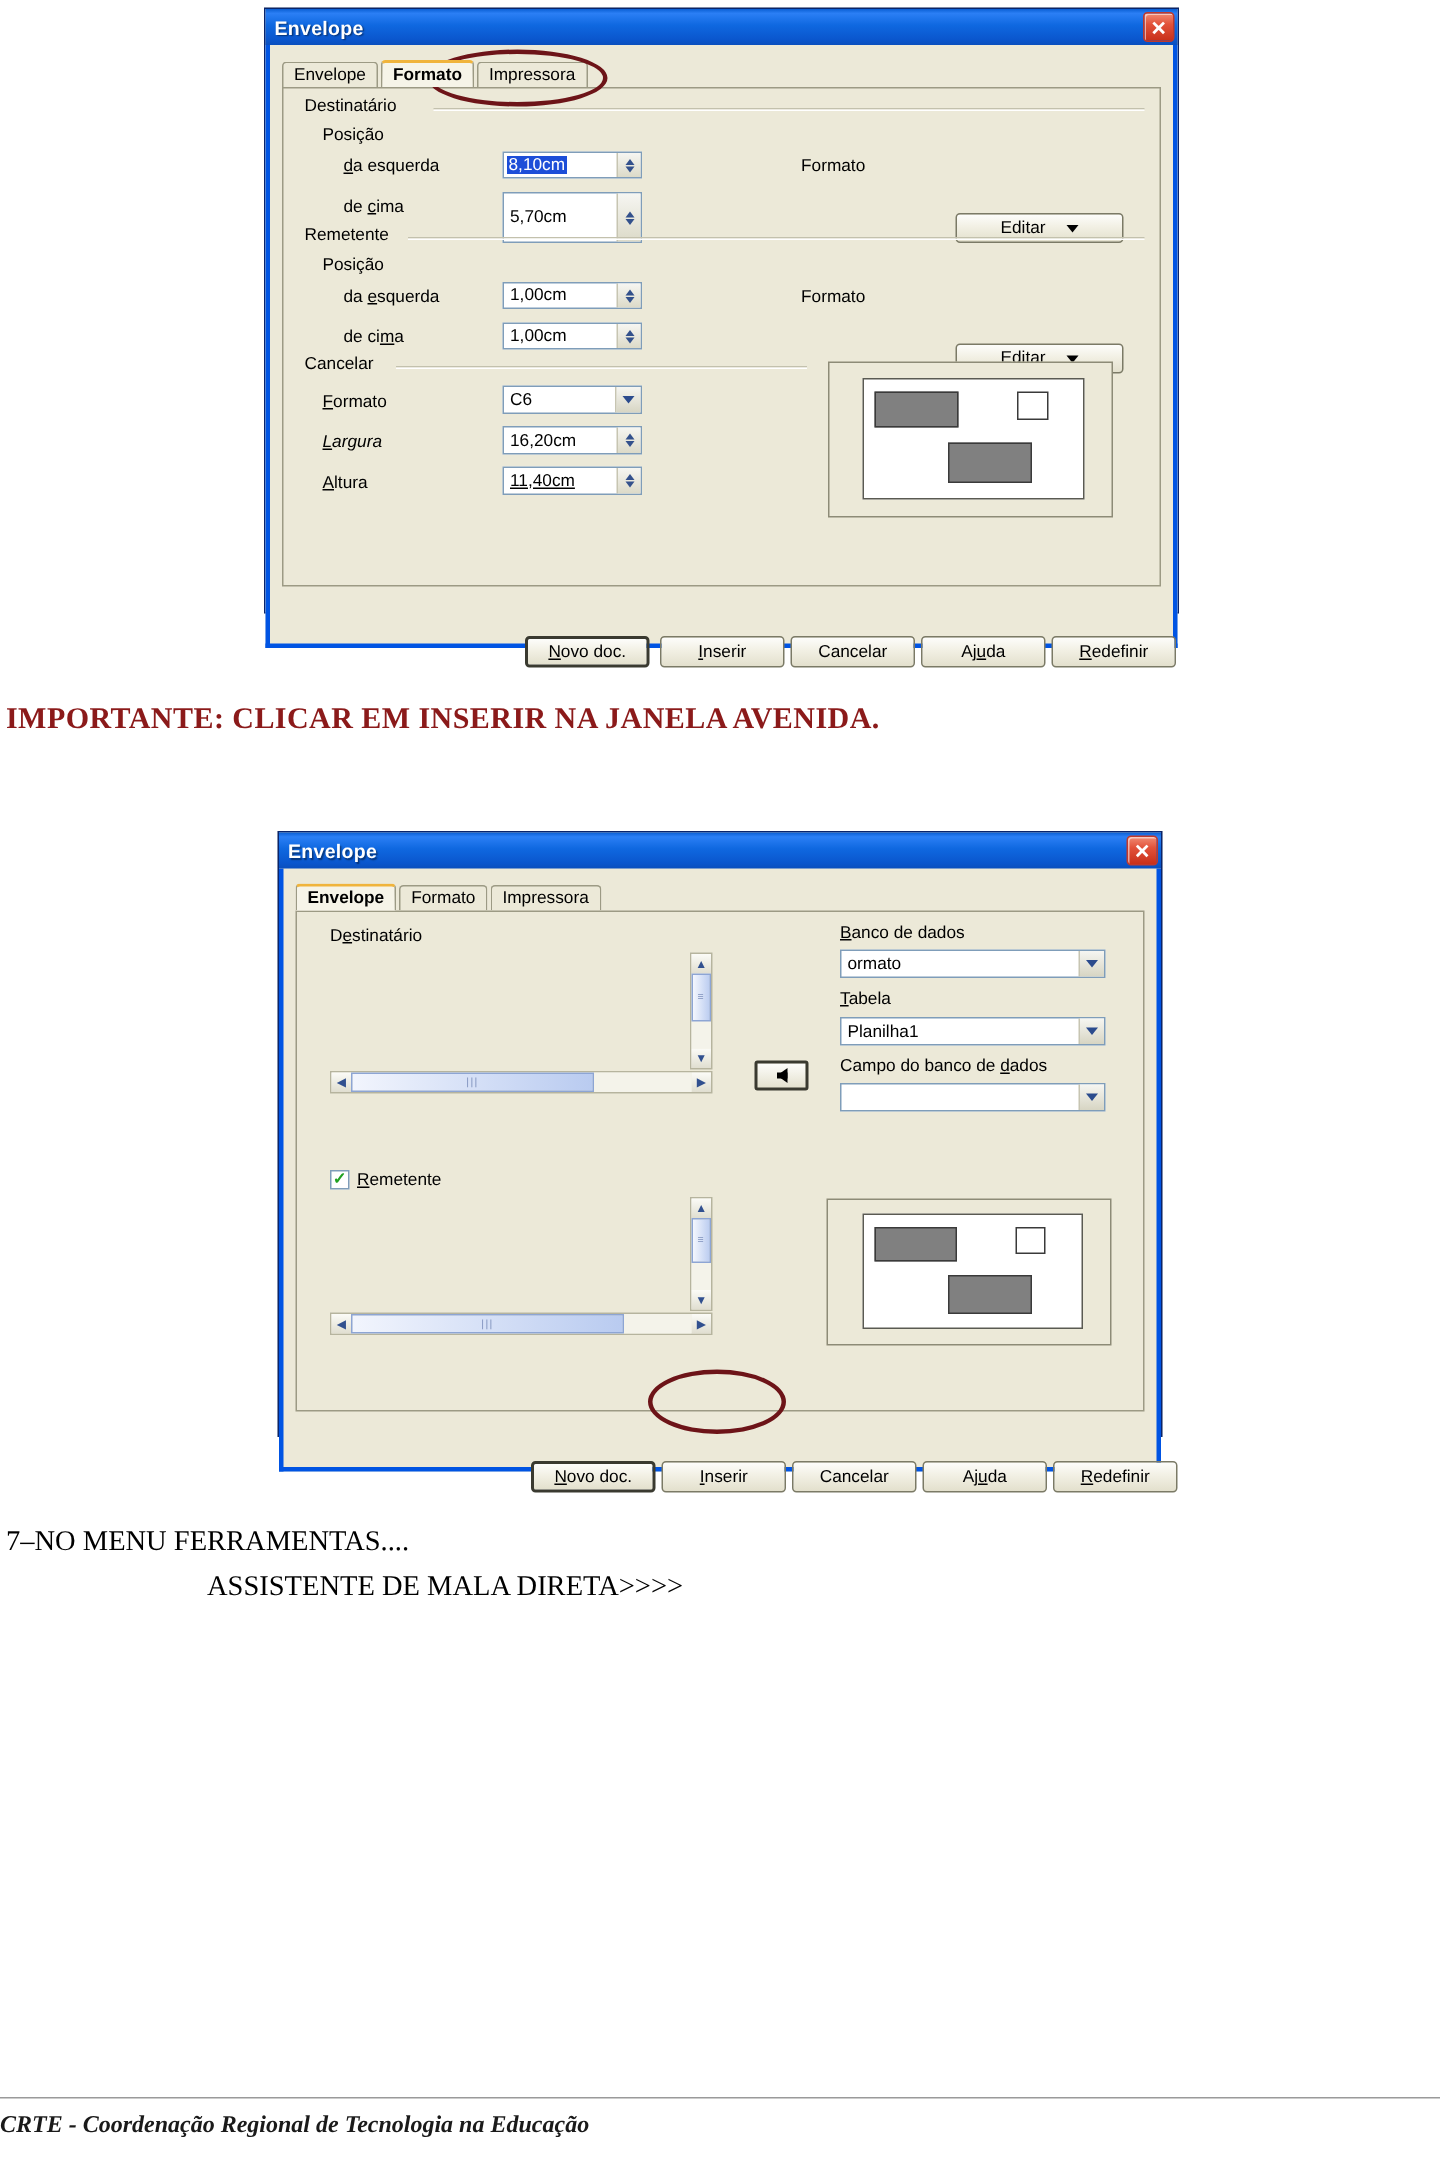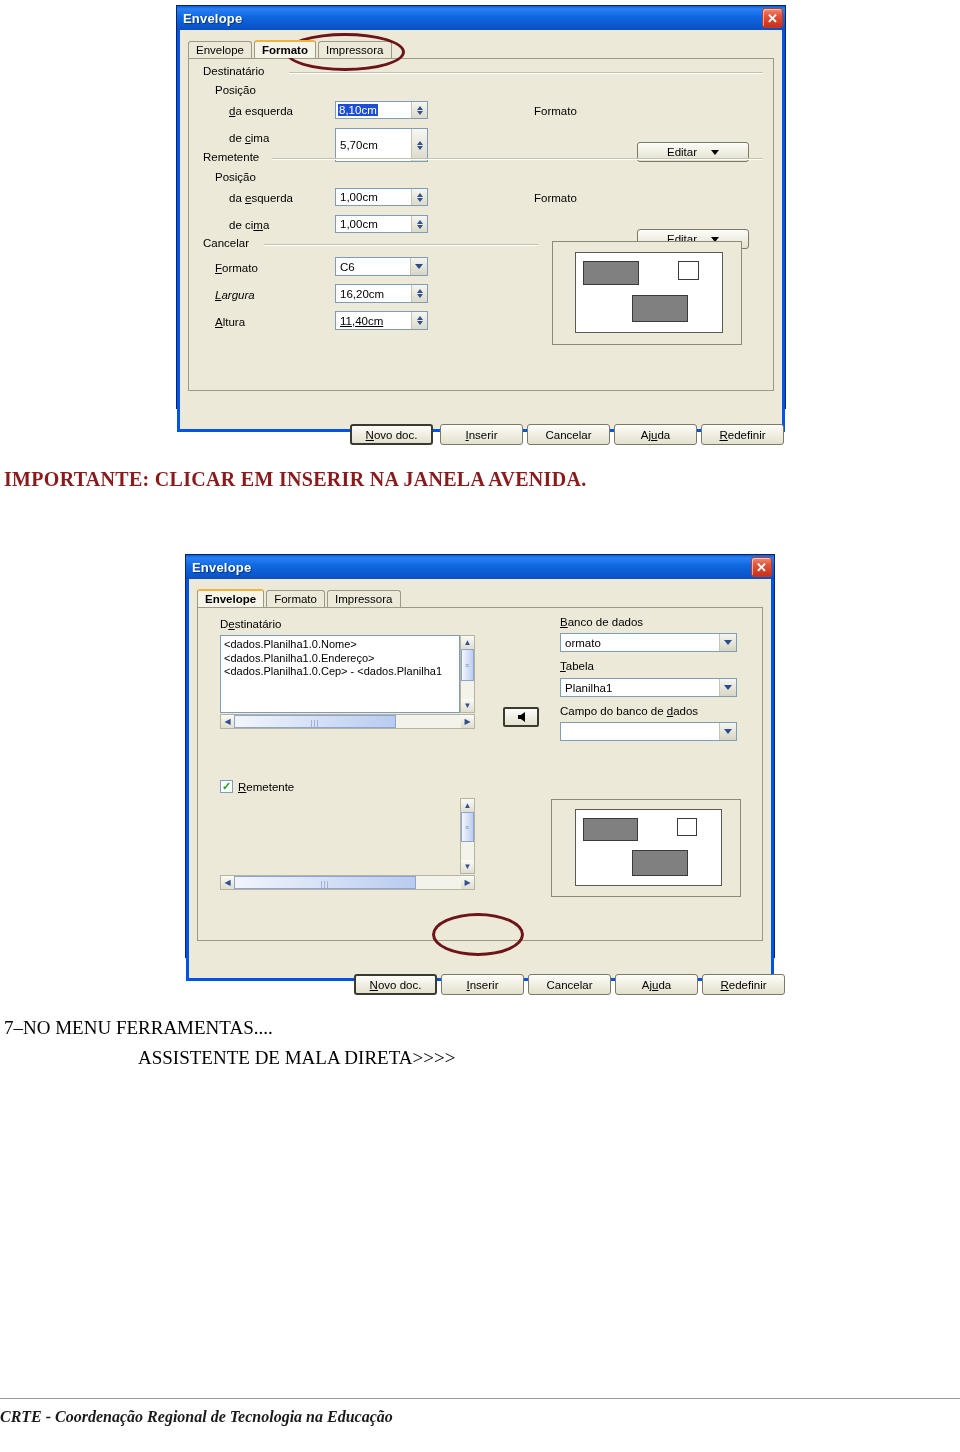--- a/index.html
+++ b/index.html
@@ -511,27 +511,20 @@
 
     <div class="tabstrip">
       <div class="tab active">Envelope</div>
       <div class="tab">Formato</div>
       <div class="tab">Impressora</div>
     </div>
 
     <div class="tabbody" style="height:334px;">
 
       <span class="fld-label" style="left:22px; top:10px;">D<u>e</u>stinatário</span>
-      <div class="textarea" style="left:22px; top:27px; width:240px; height:78px;">
-        <div class="lines">
-          <div>&lt;dados.Planilha1.0.Nome&gt;</div>
-          <div>&lt;dados.Planilha1.0.Endereço&gt;</div>
-          <div>&lt;dados.Planilha1.0.Cep&gt; - &lt;dados.Planilha1</div>
-        </div>
-      </div>
       <div class="sb-v" style="left:262px; top:27px; width:15px; height:78px;">
         <div class="sb-btn">▲</div>
         <div class="sb-track">
           <div class="sb-thumb vert" style="top:0; height:32px;">
               <span class="grip">≡</span>
             </div>
         </div>
         <div class="sb-btn">▼</div>
       </div>
       <div class="sb-h" style="left:22px; top:106px; width:255px; height:15px;">

